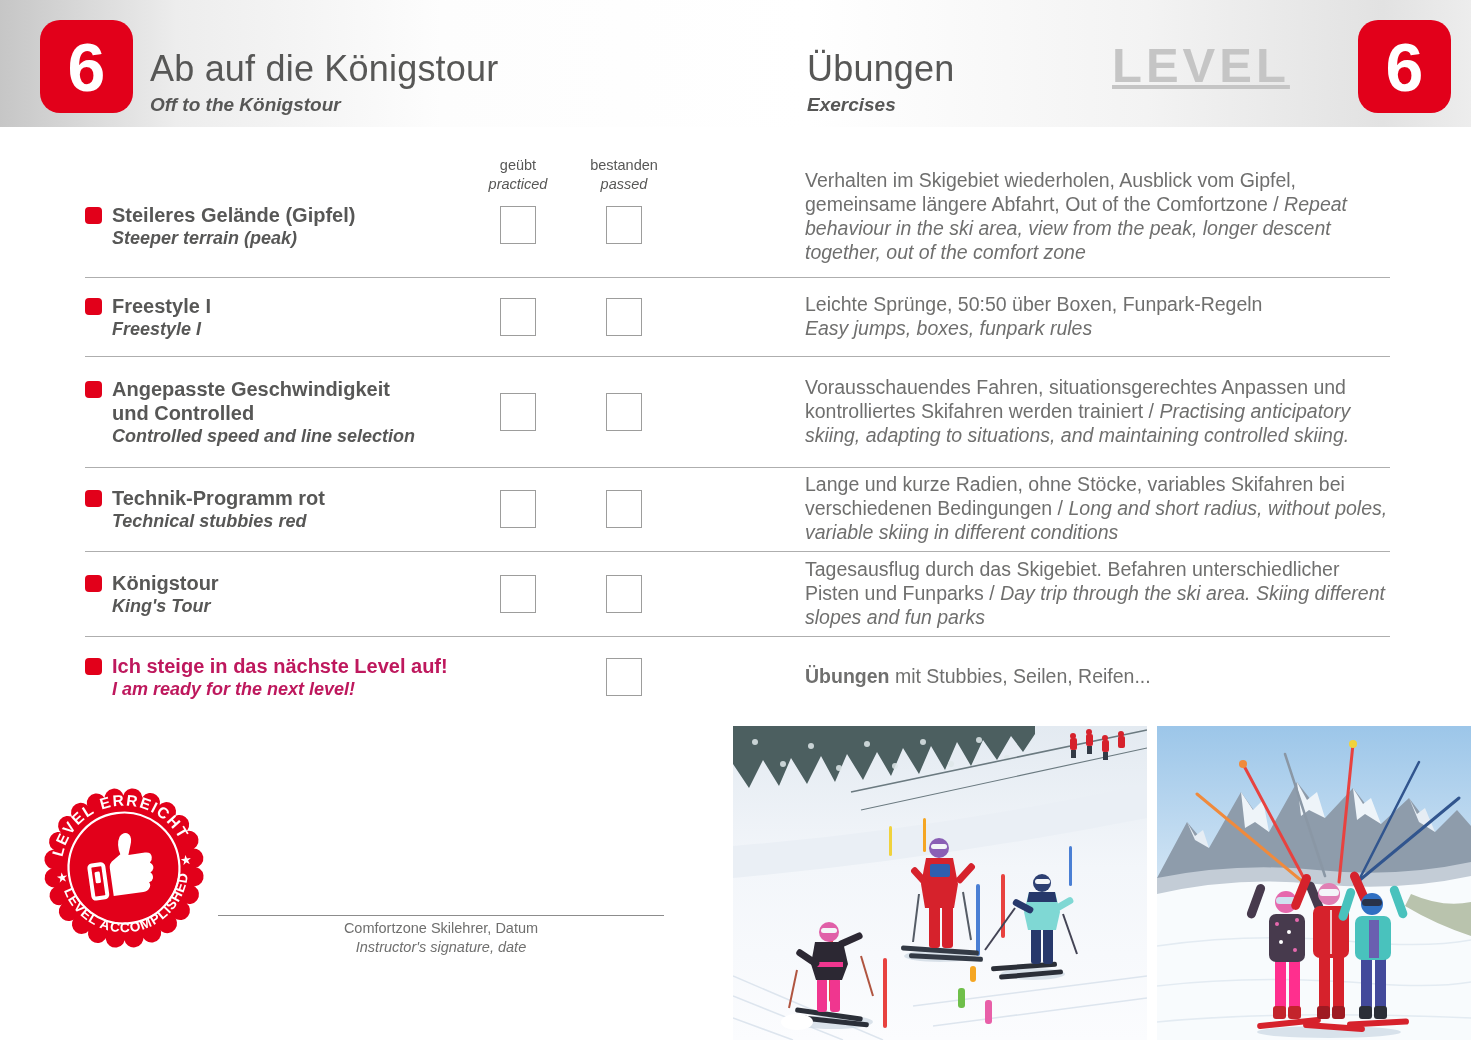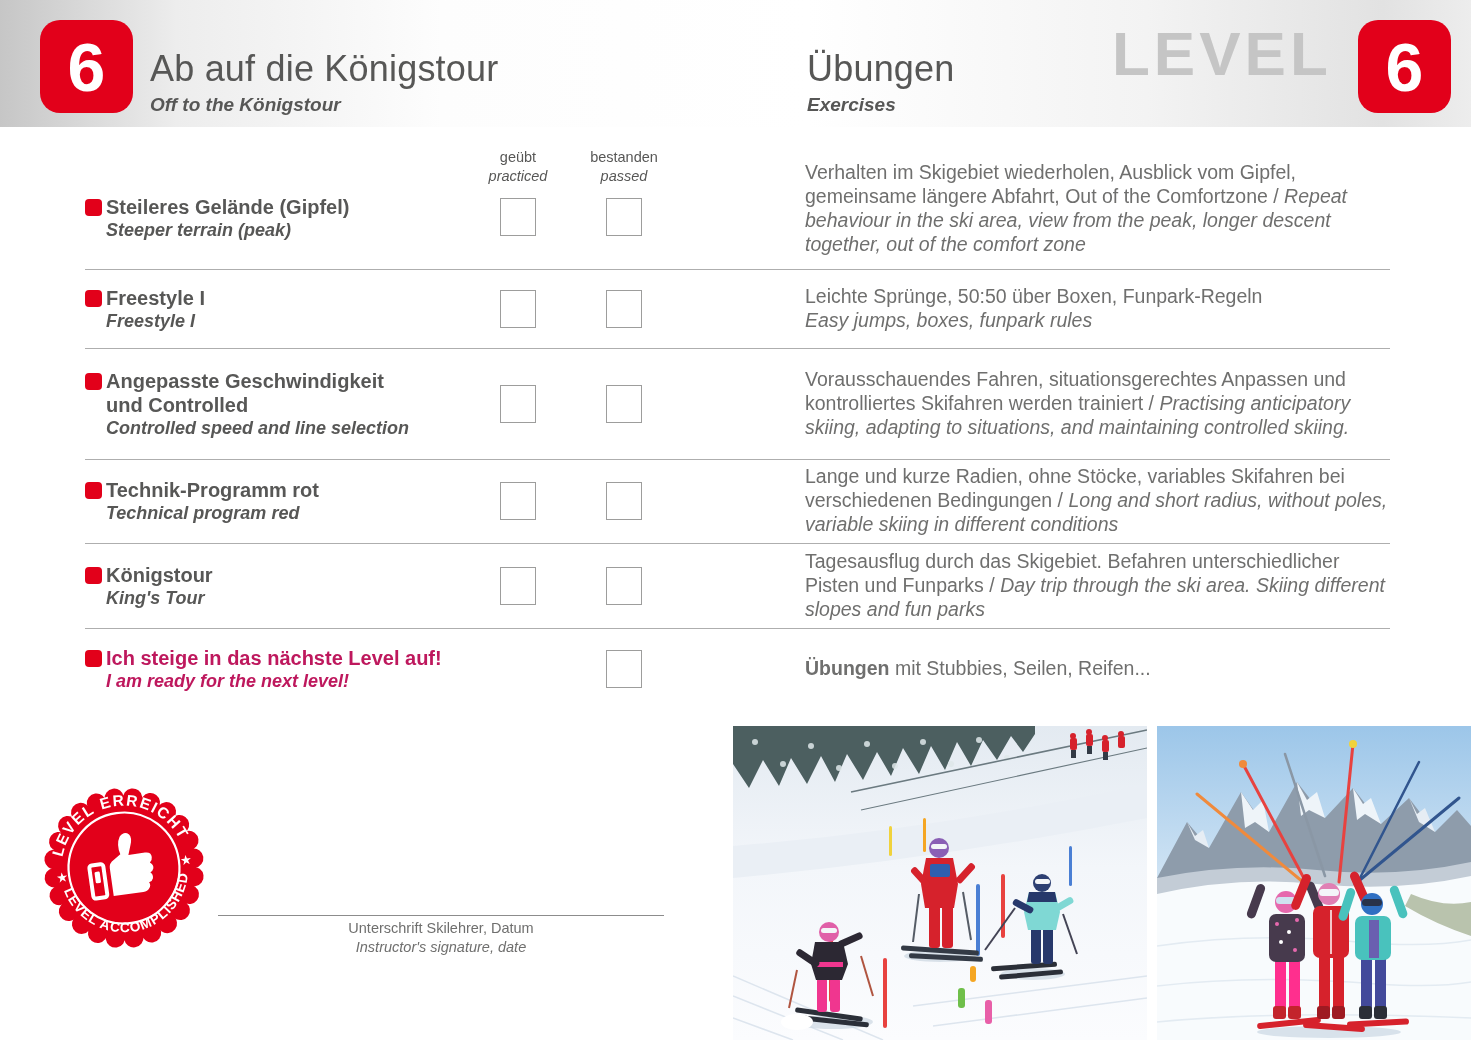--- a/index.html
+++ b/index.html
@@ -12,44 +12,44 @@
   .badge { position:absolute; top:20px; width:93px; height:93px; background:#e2001a; border-radius:20px;
     color:#fff; display:flex; align-items:center; justify-content:center;
     font-size:68px; font-weight:bold; }
   .badge.left { left:40px; }
   .badge.right { left:1358px; }
   .hgroup { position:absolute; top:48px; }
   .hgroup .de { font-size:36px; font-weight:normal; color:#575756; letter-spacing:0.2px;text-align:center; }
   .hgroup .en { font-size:19px; font-weight:bold; font-style:italic; color:#575756; margin-top:4px; }
   .hgroup.title { left:150px; }
   .hgroup.uebungen { left:807px; }
-  .level-word { position:absolute; left:1112px; top:18px; font-size:62px; font-weight:bold;
-    color:#c5c5c5; letter-spacing:4px; }
+  .level-word { position:absolute; left:1112px; top:37px; font-size:49px; font-weight:bold;
+    color:#c5c5c5; letter-spacing:4px;text-decoration:underline; }
 
   
-  .list { position:absolute; left:85px; top:140px; width:1305px; }
+  .list { position:absolute; left:85px; top:148px; width:1305px; }
   .col-head { position:absolute; top:8px; width:106px; text-align:center;
     font-size:14.5px; color:#575756; line-height:1.3; }
   .col-head .en { font-style:italic; }
   .col-head.c1 { left:380px; }
   .col-head.c2 { left:486px; }
 
   .row { display:grid; grid-template-columns:380px 106px 106px 1fr;
     align-items:center; border-bottom:1px solid #aeaeae; }
   .row.r1 { min-height:122px; align-items:start; }
   .row.r2 { min-height:79px; }
   .row.r3 { min-height:111px; }
   .row.r4 { min-height:84px; }
   .row.r5 { min-height:85px; }
   .row.r6 { min-height:80px; border-bottom:none; }
   .row.r1 .label { padding-top:55px; }
   .row.r1 .cb-cell { padding-top:58px; }
   .row.r1 .desc { padding-top:21px; padding-bottom:12px; }
 
-  .label { display:flex; gap:4px; padding-right:16px; }
+  .label { display:flex; gap:10px; padding-right:16px; }
   .bullet { width:17px; height:17px; border-radius:4px; background:#e2001a; flex:none; margin-top:4px; }
   .lbl-de { font-size:20px; font-weight:bold; color:#575756; line-height:1.2; white-space:pre-line; }
   .lbl-en { font-size:18px; font-weight:bold; font-style:italic; color:#575756; line-height:1.25; }
   .row.r6 .lbl-de, .row.r6 .lbl-en { color:#be185d; }
 
   .cb-cell { display:flex; justify-content:center; }
   .checkbox { width:36px; height:38px; border:1px solid #9d9d9c; background:#fff; }
 
   .desc { padding-left:128px; font-size:19.5px; color:#6f6f6e; line-height:1.23; }
   .desc em { font-style:italic; }
@@ -162,21 +162,21 @@
       <div class="desc">
         <span>Vorausschauendes Fahren, situationsgerechtes Anpassen und kontrolliertes Skifahren werden trainiert</span><span> / </span><em>Practising anticipatory skiing, adapting to situations, and maintaining controlled skiing.</em>
       </div>
     </div>
 
     <div class="row r4">
       <div class="label">
         <span class="bullet"></span>
         <span>
           <span class="lbl-de" style="display:block">Technik-Programm rot</span>
-          <span class="lbl-en" style="display:block">Technical program red</span>
+          <span class="lbl-en" style="display:block">Technical stubbies red</span>
         </span>
       </div>
       <div class="cb-cell">
           <div class="checkbox"></div>
         </div>
       <div class="cb-cell">
           <div class="checkbox"></div>
         </div>
       <div class="desc">
         <span>Lange und kurze Radien, ohne Stöcke, variables Skifahren bei verschiedenen Bedingungen</span><span> / </span><em>Long and short radius, without poles, variable skiing in different conditions</em>
@@ -265,21 +265,21 @@
       <g>
         <rect x="61" y="92" width="16" height="38" rx="3" fill="none" stroke="#ffffff" stroke-width="4.5"></rect>
         <rect x="66" y="100" width="6" height="13" rx="1.5" fill="#ffffff"></rect>
         <path fill="#ffffff" d="M 84,130 L 84,98 Q 84,92 90,89 L 98,84 Q 95,72 100,64 Q 106,58 111,63 Q 114,67 111,75 L 107,86 L 126,86 Q 133,86 133,92 Q 133,96 130,98 Q 134,101 133,105 Q 132,108 129,109 Q 132,112 131,116 Q 130,119 126,120 Q 128,124 125,127 Q 123,130 118,130 Z"></path>
       </g>
     </svg>
   </div>
 
   <div class="sig-line"></div>
   <div class="sig-text">
-    <div class="de">Unterschrift Skilehrer, Datum</div>
+    <div class="de">Comfortzone Skilehrer, Datum</div>
     <div class="en">Instructor's signature, date</div>
   </div>
 
   <div class="photo left">
     <svg viewBox="0 0 414 314" preserveAspectRatio="none">
       <defs>
         <linearGradient id="snow1" x1="0" y1="0" x2="0" y2="1">
           <stop offset="0" stop-color="#e3eaf1"></stop>
             <stop offset="0.45" stop-color="#f3f6fa"></stop>
             <stop offset="1" stop-color="#fbfcfe"></stop>

